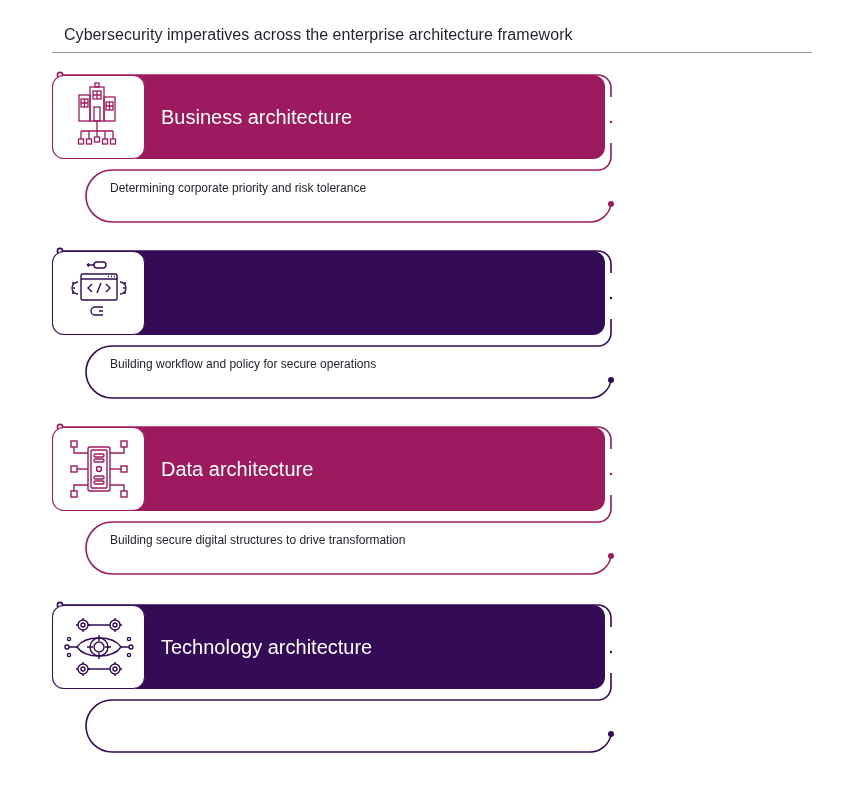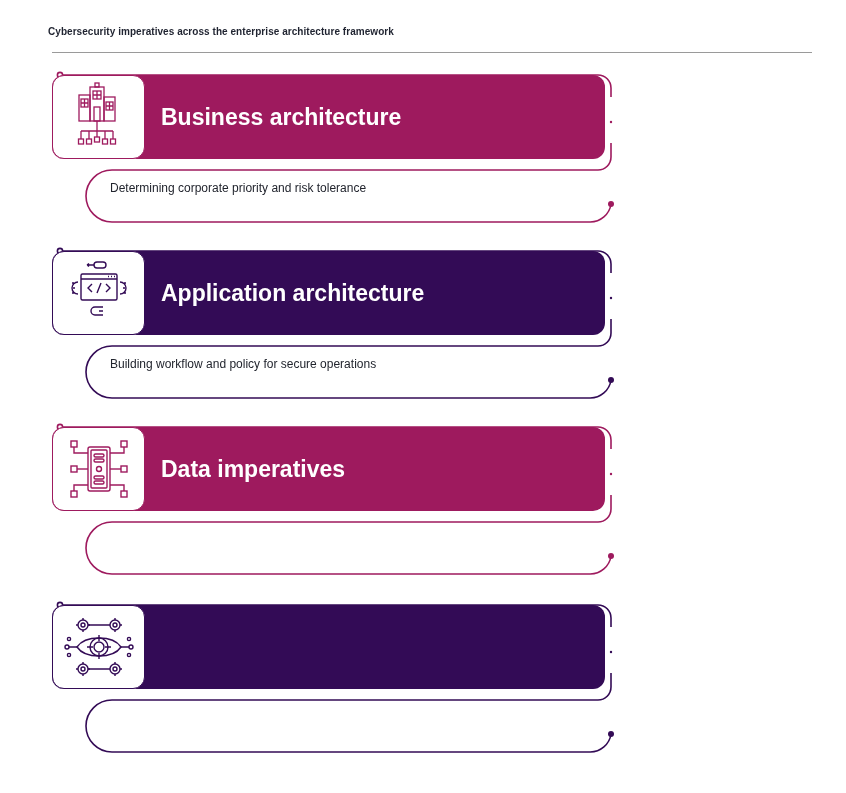--- a/index.html
+++ b/index.html
@@ -1,30 +1,30 @@
 <!DOCTYPE html>
 <html><head>
 <meta charset="utf-8">
 <style>
   html, body { margin: 0; padding: 0; background: #ffffff; }
   body { width: 846px; height: 793px; position: relative; overflow: hidden;
          font-family: "Liberation Sans", "DejaVu Sans", sans-serif; }
-  .title { position: absolute; left: 48px; top: 26px; font-size: 10px; font-weight: bold;
+  .title { position: absolute; left: 64px; top: 26px; font-size: 16px; font-weight: normal;
            color: #1f2330; letter-spacing: 0.05px; }
   .rule { position: absolute; left: 52px; top: 52px; width: 760px; height: 1px; background: #9a9a9a; }
   .block { position: absolute; left: 0; width: 846px; height: 160px; }
   .frame { position: absolute; left: 0; top: 0; width: 846px; height: 160px; overflow: visible; }
   .card { position: absolute; left: 52px; top: 10px; width: 553px; height: 84px;
           border-radius: 12px; }
   .icon-box { position: absolute; left: 52px; top: 10px; width: 93px; height: 84px;
               background: #ffffff; border-radius: 12px; box-sizing: border-box;
               border: 1.5px solid; display: flex; align-items: center; justify-content: center; }
   .icon-box svg { width: 76px; height: 76px; }
   .card-label { position: absolute; left: 161px; top: 10px; height: 64px; line-height: 84px;
-                font-size: 23px; color: #ffffff; white-space: nowrap; font-weight: bold; }
+                font-size: 20px; color: #ffffff; white-space: nowrap; }
   .desc { position: absolute; left: 110px; top: 116px; font-size: 12px; color: #22252e;
           white-space: nowrap; }
 </style>
 </head>
 <body>
 
 <div class="title">Cybersecurity imperatives across the enterprise architecture framework</div>
 <div class="rule"></div>
 
 <div class="block" style="top:65px;">
@@ -80,21 +80,20 @@
       <path d="M33 10h-7M26 10l2-1.5M26 10l2 1.5"></path>
       <rect x="20" y="19" width="36" height="26" rx="1.5"></rect>
       <path d="M20 24h36"></path>
       <path d="M47 21.5h1M50 21.5h1M53 21.5h1"></path>
       <path d="M31 29l-4 4 4 4M45 29l4 4-4 4M40 28l-4 10"></path>
       <path d="M17 27a6 6 0 0 0 0 12M13 28l-2 0M13 38l-2 0M14 33h-2"></path>
       <path d="M59 27a6 6 0 0 1 0 12M63 28l2 0M63 38l2 0M62 33h2"></path>
       <path d="M42 52h-8a4 4 0 0 0 0 8h8M42 56h-4M34 52v0"></path>
     </svg>
   </div>
-  <div class="card-label">Application architecture</div>
   <div class="desc">Building workflow and policy for secure operations</div>
 </div>
 
 <div class="block" style="top:417px;">
   <svg class="frame" viewBox="0 0 846 160">
     <g fill="none" stroke="#9E1A5E" stroke-width="1.6">
       <circle cx="60" cy="10" r="2.6" fill="#fff"></circle>
       <path d="M63 10 H598 a13 13 0 0 1 13 13 V32"></path>
       <path d="M611 78 V92 a13 13 0 0 1 -13 13 H112 a26 26 0 0 0 -26 26 a26 26 0 0 0 26 26 H590 a21 21 0 0 0 21 -18"></path>
     </g>
@@ -118,21 +117,22 @@
       <rect x="10" y="35" width="6" height="6"></rect>
         <path d="M16 38h11"></path>
       <rect x="60" y="35" width="6" height="6"></rect>
         <path d="M60 38h-11"></path>
       <rect x="10" y="60" width="6" height="6"></rect>
         <path d="M13 60v-6h14"></path>
       <rect x="60" y="60" width="6" height="6"></rect>
         <path d="M63 60v-6h-14"></path>
     </svg>
   </div>
-  <div class="card-label">Data imperatives</div>
+  <div class="card-label">Data architecture</div>
+  <div class="desc">Building secure digital structures to drive transformation</div>
 </div>
 
 <div class="block" style="top:595px;">
   <svg class="frame" viewBox="0 0 846 160">
     <g fill="none" stroke="#330B56" stroke-width="1.6">
       <circle cx="60" cy="10" r="2.6" fill="#fff"></circle>
       <path d="M63 10 H598 a13 13 0 0 1 13 13 V32"></path>
       <path d="M611 78 V92 a13 13 0 0 1 -13 13 H112 a26 26 0 0 0 -26 26 a26 26 0 0 0 26 26 H590 a21 21 0 0 0 21 -18"></path>
     </g>
     <circle cx="611" cy="57" r="1.2" fill="#330B56"></circle>
@@ -158,13 +158,14 @@
         <circle cx="54" cy="16" r="2"></circle>
       <circle cx="22" cy="60" r="5"></circle>
         <circle cx="22" cy="60" r="2"></circle>
       <circle cx="54" cy="60" r="5"></circle>
         <circle cx="54" cy="60" r="2"></circle>
       <path d="M22 9v2M22 21v2M15 16h2M27 16h2M54 9v2M54 21v2M47 16h2M59 16h2"></path>
       <path d="M22 53v2M22 65v2M15 60h2M27 60h2M54 53v2M54 65v2M47 60h2M59 60h2"></path>
       <path d="M27 16h20M27 60h20"></path>
     </svg>
   </div>
+  <div class="card-label">Technology architecture</div>
 </div>
 
 </body></html>

